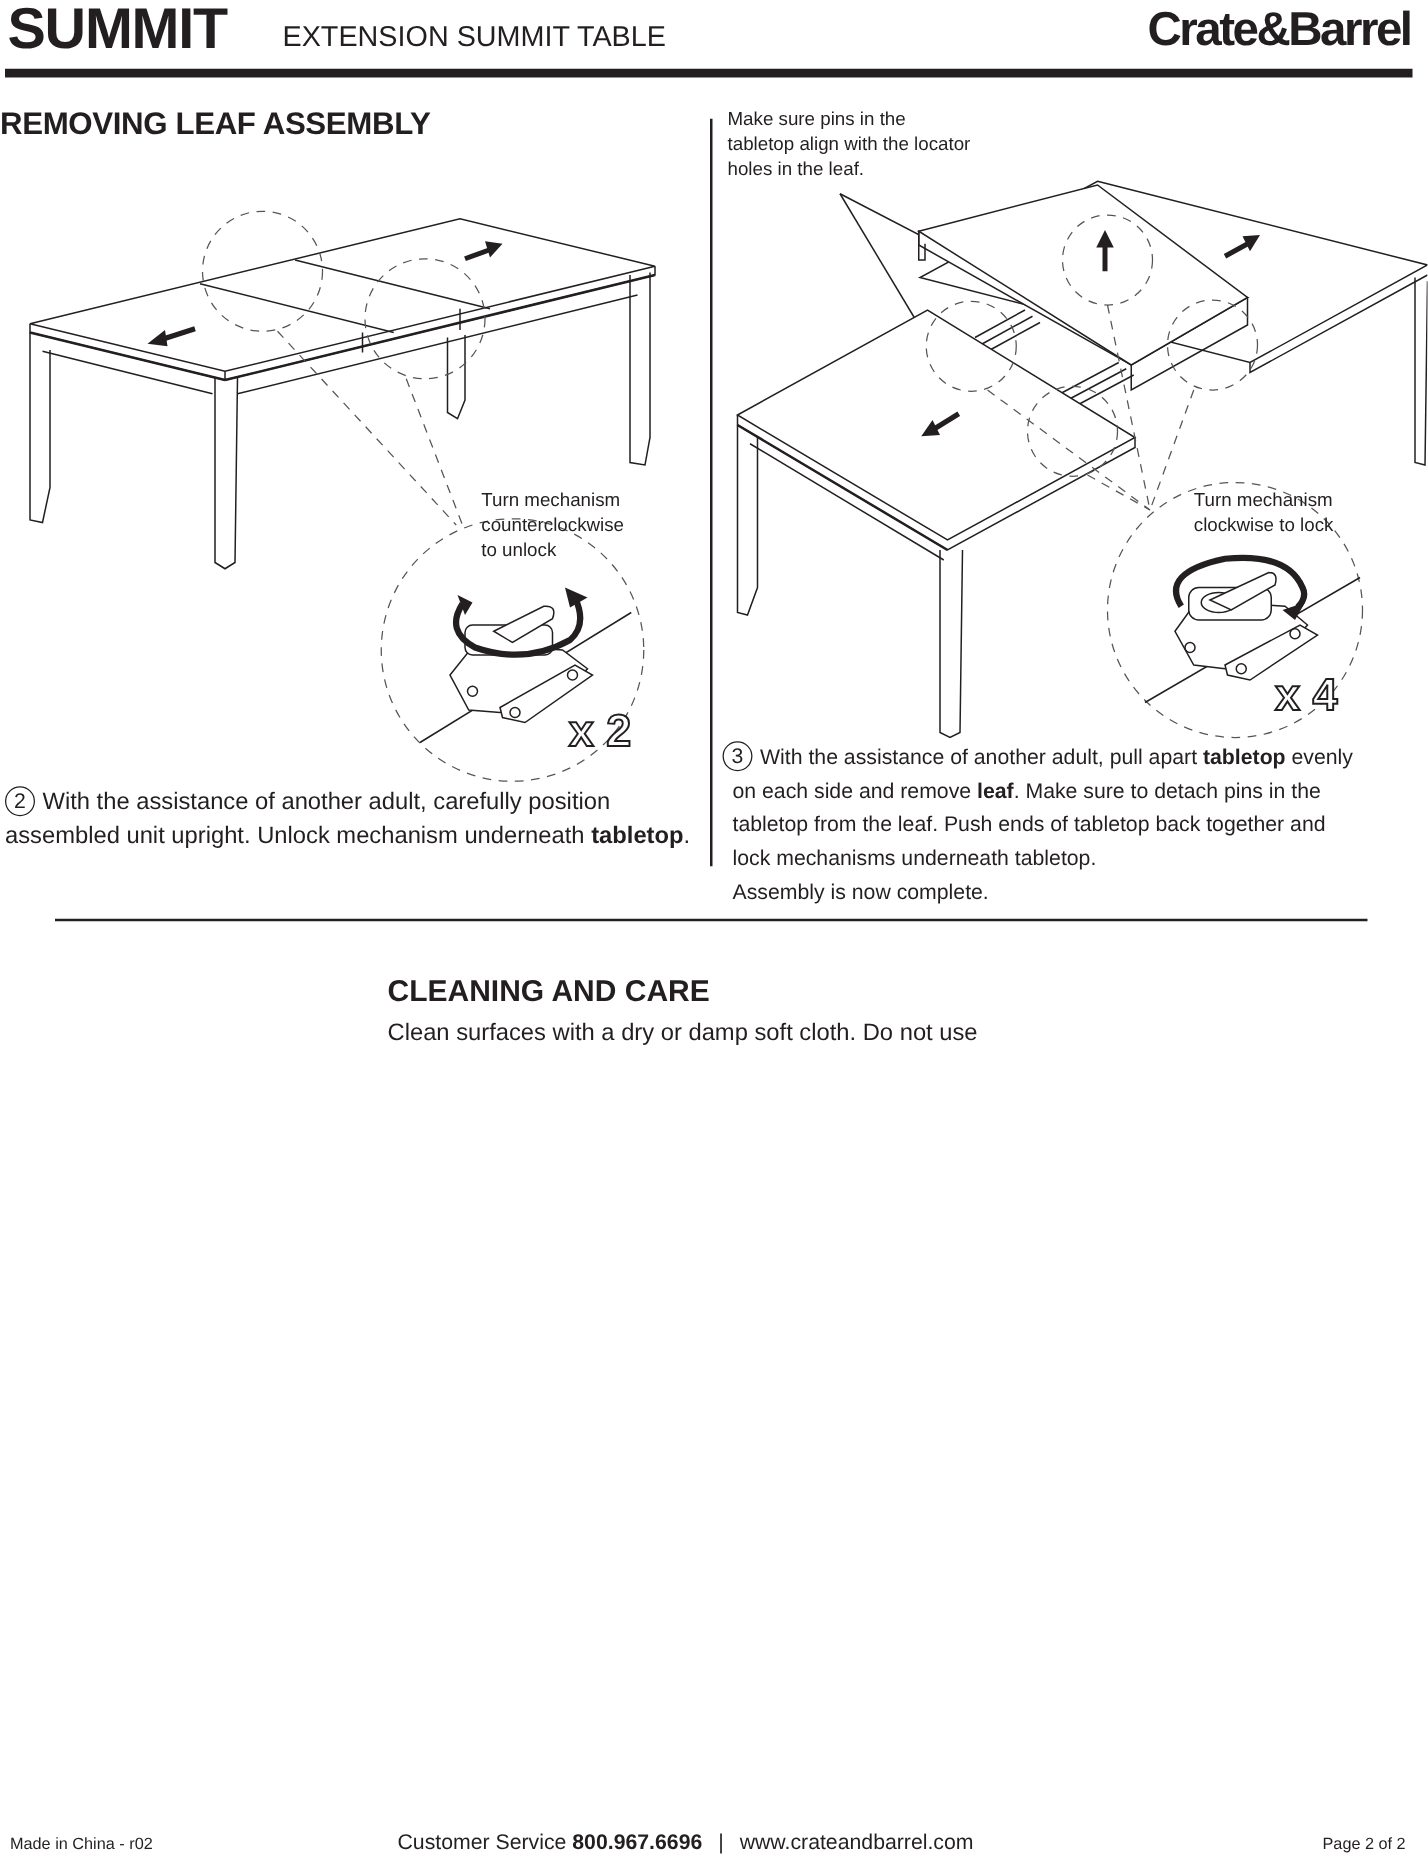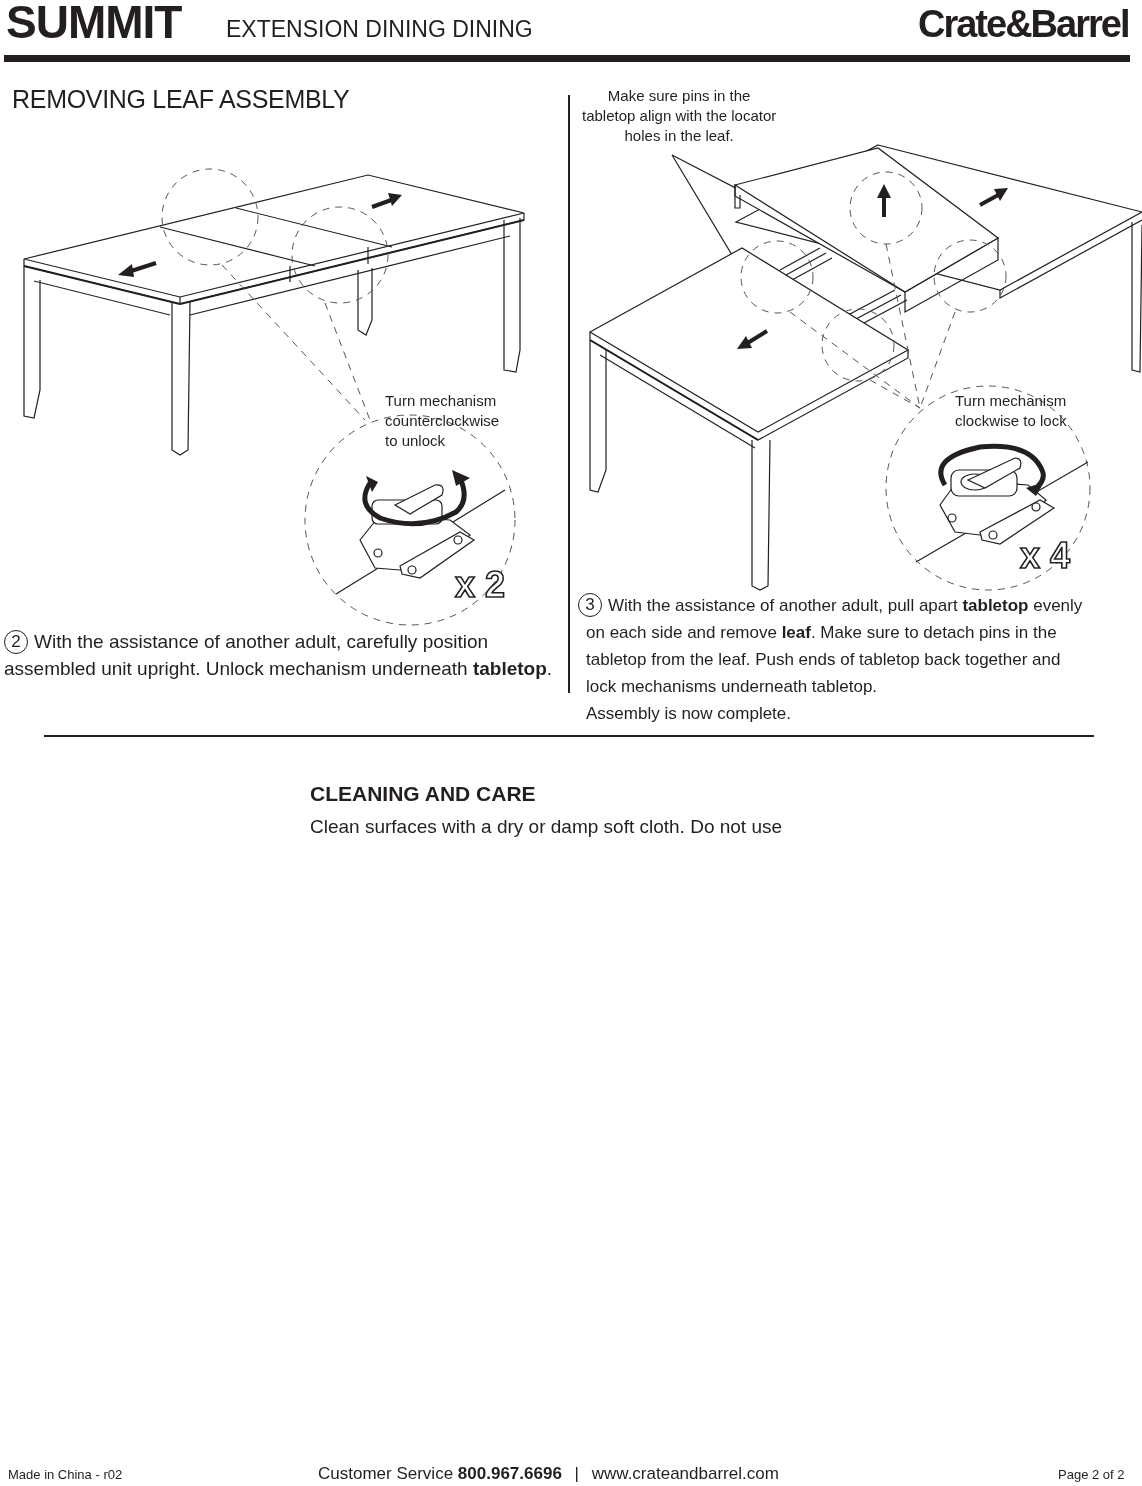--- a/index.html
+++ b/index.html
@@ -5,49 +5,49 @@
   html, body { margin: 0; padding: 0; background: #ffffff; }
   body {
     width: 1142px; height: 1486px; position: relative; overflow: hidden;
     font-family: "Liberation Sans", "DejaVu Sans", sans-serif; color: #231f20;
   }
   .abs { position: absolute; }
   .title-main { left: 6px; top: -6px; font-size: 46px; font-weight: bold; letter-spacing: -1px; line-height: 56px; }
   .title-sub { left: 226px; top: 14px; font-size: 23px; line-height: 30px; }
   .brand { left: 886px; top: 2px; font-size: 38px; font-weight: bold; letter-spacing: -2px; line-height: 44px; margin-left: 32px; }
   .top-rule { left: 4px; top: 55px; width: 1126px; height: 7px; background: #231f20; }
-  .section-title { left: 0px; top: 84px; font-size: 25px; font-weight: normal; line-height: 30px; letter-spacing: -0.3px; padding-left: 12px; }
+  .section-title { left: 0px; top: 84px; font-size: 25px; font-weight: bold; line-height: 30px; letter-spacing: -0.3px; }
   .vdivider { left: 568px; top: 95px; width: 2px; height: 598px; background: #231f20; }
   .callout { font-size: 15px; line-height: 20px; color: #231f20; }
   .step { font-size: 19px; line-height: 27px; }
   .step-num {
     display: inline-block; width: 22px; height: 22px; border: 1.3px solid #231f20; border-radius: 50%;
     text-align: center; line-height: 22px; font-size: 17px; margin-right: 6px; vertical-align: 1px;
   }
   .step b { font-weight: bold; }
   .hrule { left: 44px; top: 735px; width: 1050px; height: 2px; background: #231f20; }
-  .care-title { left: 310px; top: 780px; font-size: 21px; font-weight: bold; line-height: 28px; }
+  .care-title { left: 310px; top: 780px; font-size: 24px; font-weight: bold; line-height: 28px; }
   .care-body { left: 310px; top: 814px; width: 580px; font-size: 19px; line-height: 25px; }
   .footer-left { left: 8px; top: 1467px; font-size: 13px; }
   .footer-center { left: 318px; top: 1464px; font-size: 17px; }
   .footer-center b { font-weight: bold; }
   .footer-sep { margin: 0 8px; }
   .footer-right { left: 1058px; top: 1467px; font-size: 13px; }
   svg { position: absolute; overflow: visible; }
   .ln { stroke: #231f20; stroke-width: 1.2; fill: none; }
   .ln2 { stroke: #231f20; stroke-width: 2; fill: none; }
   .dash { stroke: #555; stroke-width: 1; fill: none; stroke-dasharray: 7 6; }
   .fillw { fill: #ffffff; stroke: #231f20; stroke-width: 1.2; }
   .qty { font-family: "Liberation Sans", sans-serif; font-weight: bold; font-size: 36px; fill: #ffffff; stroke: #231f20; stroke-width: 1.6; }
 </style>
 </head>
 <body>
 
 <div class="abs title-main">SUMMIT</div>
-<div class="abs title-sub">EXTENSION DINING DINING</div>
+<div class="abs title-sub">EXTENSION SUMMIT TABLE</div>
 <div class="abs brand">Crate&amp;Barrel</div>
 <div class="abs top-rule"></div>
 
 <div class="abs section-title">REMOVING LEAF ASSEMBLY</div>
 <div class="abs vdivider"></div>
 
 <svg style="left:0;top:0;" width="570" height="640">
 
   <polygon class="fillw" points="24,259 368,175 524,213 180,297"></polygon>
   <polyline class="ln" points="24,259 24,266 180,304 524,220 524,213"></polyline>
@@ -104,21 +104,21 @@
 <div class="abs callout" style="left:385px;top:391px;">
   <div>Turn mechanism</div>
   <div>counterclockwise</div>
   <div>to unlock</div>
 </div>
 
 <div class="abs step" style="left:4px;top:628px;width:560px;">
   <span class="step-num">2</span><span>With the assistance of another adult, carefully position assembled unit upright. Unlock mechanism underneath </span><b>tabletop</b><span>.</span>
 </div>
 
-<div class="abs callout" style="left:582px;top:86px;text-align:center;">
+<div class="abs callout" style="left:582px;top:86px;">
   <div>Make sure pins in the</div>
   <div>tabletop align with the locator</div>
   <div>holes in the leaf.</div>
 </div>
 
 <svg style="left:0;top:0;" width="1142" height="600">
 
   <line class="ln" x1="672" y1="155" x2="735" y2="260" stroke-width="0.8"></line>
   <line class="ln" x1="672" y1="155" x2="855" y2="250" stroke-width="0.8"></line>
 

